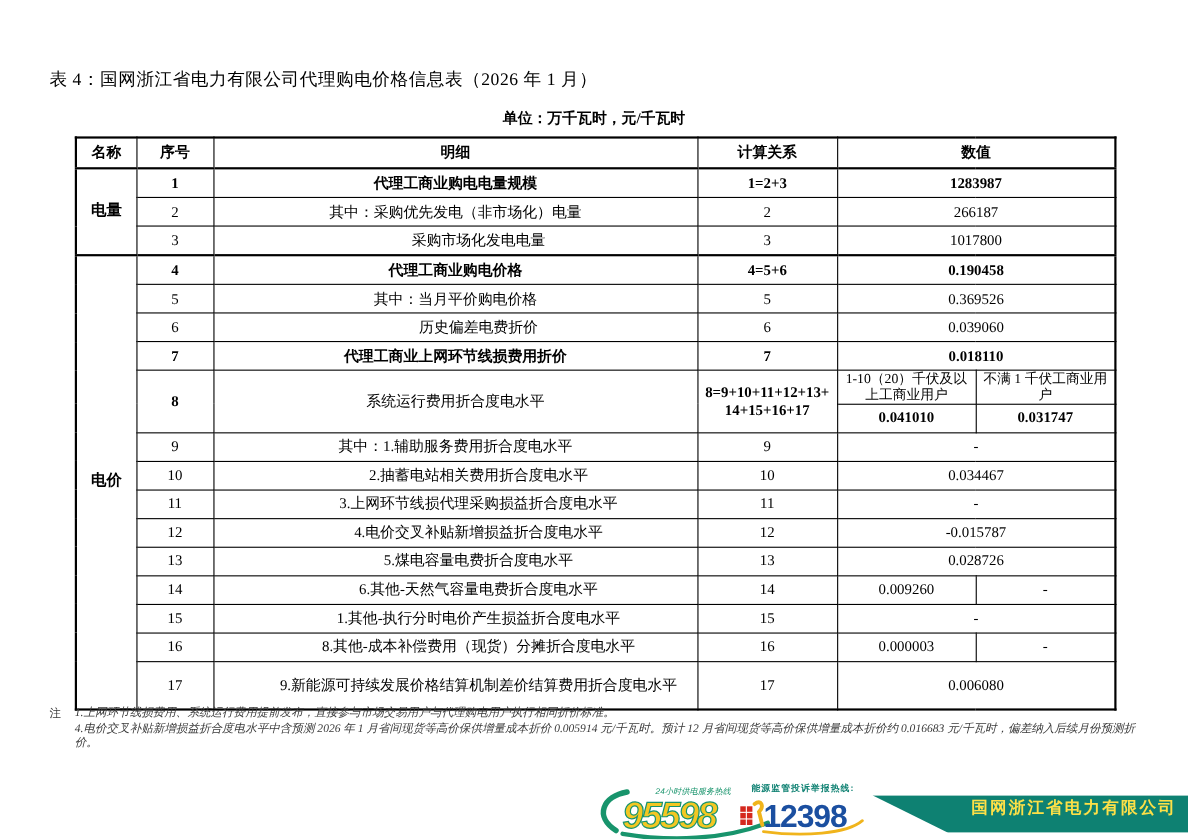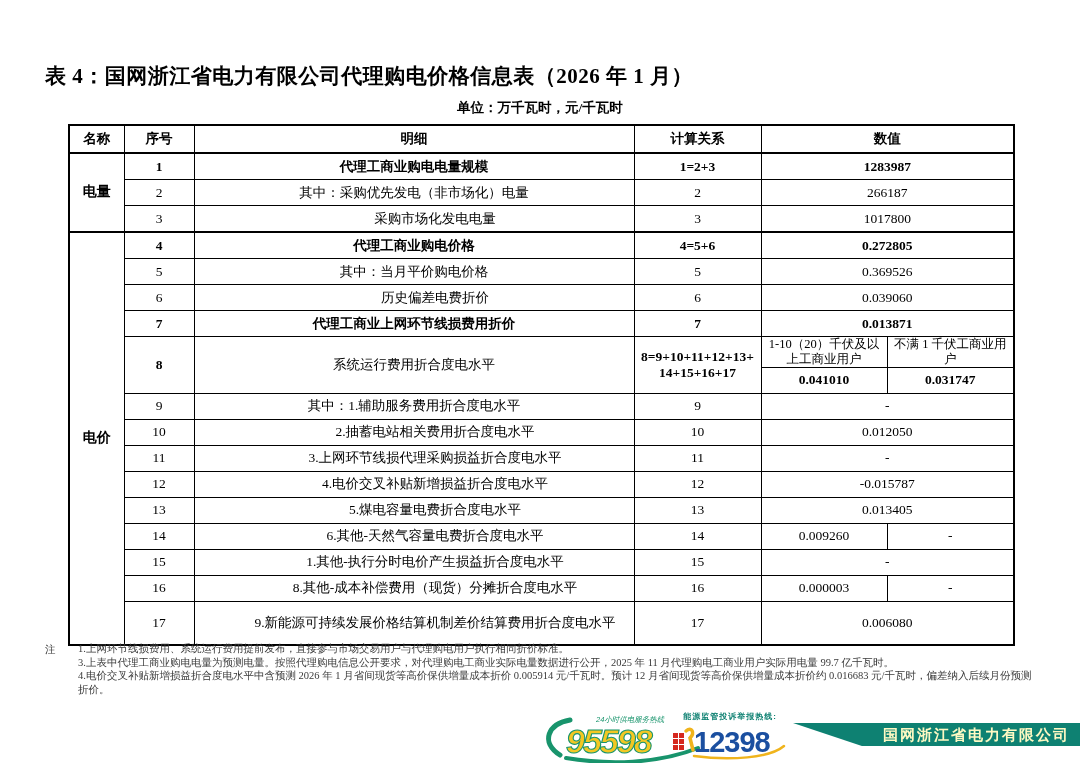--- a/index.html
+++ b/index.html
@@ -1,21 +1,21 @@
 <!DOCTYPE html>
 <html><head>
 <meta charset="utf-8">
 <style>
   html,body{margin:0;padding:0;}
   body{
     width:1080px;height:764px;background:#ffffff;position:relative;
     font-family:"Liberation Serif","DejaVu Serif",serif;color:#000;
     overflow:hidden;
   }
-  .title{position:absolute;left:45px;top:62px;font-size:21px;font-weight:bold;letter-spacing:0.5px;text-align:right;}
+  .title{position:absolute;left:45px;top:62px;font-size:16px;font-weight:normal;letter-spacing:0.5px;text-align:right;}
   .unit{position:absolute;left:68px;top:99px;width:944px;text-align:center;font-size:13.5px;font-weight:bold;}
   table.price{
     position:absolute;left:68px;top:124px;width:945px;
     border-collapse:collapse;table-layout:fixed;font-size:13.5px;
     border:2px solid #000;
   }
   table.price td{
     border:1px solid #000;height:25px;padding:0 4px;
     text-align:center;vertical-align:middle;line-height:1.18;
     overflow:hidden;
@@ -27,27 +27,27 @@
   .ind{text-indent:42px;}
   tr.gsplit td{border-top-width:2px;}
   td.brk{word-break:break-all;font-weight:bold;padding:0 3px;}
   td.sub{font-weight:normal;font-size:12.5px;height:40px;line-height:1.3;padding:0 3px;}
   td.subval{height:26px;font-weight:bold;}
   tr.tall td{height:42px;}
   td.det17{padding-right:70px;}
 
   .notes{position:absolute;left:45px;top:642px;width:995px;font-size:10.5px;color:#3a3a3a;line-height:13.5px;}
   .notes .nlabel{position:absolute;left:0;top:1px;}
-  .notes .nlines{margin-left:33px;}
+  .notes .nlines{margin-left:23px;font-style:italic;}
 
   .f95598{position:absolute;left:536px;top:711px;}
   .f12398{position:absolute;left:668px;top:706px;}
   .ribbon{position:absolute;left:793px;top:723px;width:287px;font-family:"Liberation Sans","DejaVu Sans",sans-serif;}
   .ribbon-band{
-    height:23px;background:#0e8172;color:#fef9c3;font-weight:bold;font-size:15px;
+    height:34px;background:#0e8172;color:#fde047;font-weight:bold;font-size:15px;
     letter-spacing:2px;text-align:right;line-height:23px;padding-right:10px;box-sizing:border-box;
     clip-path:polygon(0 0,100% 0,100% 100%,24% 100%);
   }
   .ribbon-en{color:#0e8172;font-weight:bold;font-size:9px;text-align:right;margin-top:18px;letter-spacing:0.2px;padding-right:4px;}
 </style>
 </head>
 <body>
 
 <div class="title">表 4：国网浙江省电力有限公司代理购电价格信息表（2026 年 1 月）</div>
 <div class="unit">单位：万千瓦时，元/千瓦时</div>
@@ -88,39 +88,39 @@
     <td class="det ind">采购市场化发电电量</td>
     <td>3</td>
     <td colspan="2">1017800</td>
   </tr>
 
   <tr class="gsplit">
     <td rowspan="15" class="grp">电价</td>
     <td class="b">4</td>
     <td class="det b">代理工商业购电价格</td>
     <td class="b">4=5+6</td>
-    <td colspan="2" class="b">0.272805</td>
+    <td colspan="2" class="b">0.190458</td>
   </tr>
   <tr>
     <td>5</td>
     <td class="det">其中：当月平价购电价格</td>
     <td>5</td>
     <td colspan="2">0.369526</td>
   </tr>
   <tr>
     <td>6</td>
     <td class="det ind">历史偏差电费折价</td>
     <td>6</td>
     <td colspan="2">0.039060</td>
   </tr>
   <tr>
     <td class="b">7</td>
     <td class="det b">代理工商业上网环节线损费用折价</td>
     <td class="b">7</td>
-    <td colspan="2" class="b">0.013871</td>
+    <td colspan="2" class="b">0.018110</td>
   </tr>
 
   <tr>
     <td rowspan="2" class="b">8</td>
     <td rowspan="2" class="det">系统运行费用折合度电水平</td>
     <td rowspan="2" class="brk">8=9+10+11+12+13+14+15+16+17</td>
     <td class="sub">1-10（20）千伏及以上工商业用户</td>
     <td class="sub">不满 1 千伏工商业用户</td>
   </tr>
   <tr>
@@ -131,39 +131,39 @@
   <tr>
     <td>9</td>
     <td class="det">其中：1.辅助服务费用折合度电水平</td>
     <td>9</td>
     <td colspan="2">-</td>
   </tr>
   <tr>
     <td>10</td>
     <td class="det ind">2.抽蓄电站相关费用折合度电水平</td>
     <td>10</td>
-    <td colspan="2">0.012050</td>
+    <td colspan="2">0.034467</td>
   </tr>
   <tr>
     <td>11</td>
     <td class="det ind">3.上网环节线损代理采购损益折合度电水平</td>
     <td>11</td>
     <td colspan="2">-</td>
   </tr>
   <tr>
     <td>12</td>
     <td class="det ind">4.电价交叉补贴新增损益折合度电水平</td>
     <td>12</td>
     <td colspan="2">-0.015787</td>
   </tr>
   <tr>
     <td>13</td>
     <td class="det ind">5.煤电容量电费折合度电水平</td>
     <td>13</td>
-    <td colspan="2">0.013405</td>
+    <td colspan="2">0.028726</td>
   </tr>
   <tr>
     <td>14</td>
     <td class="det ind">6.其他-天然气容量电费折合度电水平</td>
     <td>14</td>
     <td>0.009260</td>
     <td>-</td>
   </tr>
   <tr>
     <td>15</td>
@@ -184,21 +184,20 @@
     <td>17</td>
     <td colspan="2">0.006080</td>
   </tr>
   </tbody>
 </table>
 
 <div class="notes">
   <span class="nlabel">注</span>
   <div class="nlines">
     <div>1.上网环节线损费用、系统运行费用提前发布，直接参与市场交易用户与代理购电用户执行相同折价标准。</div>
-    <div>3.上表中代理工商业购电电量为预测电量。按照代理购电信息公开要求，对代理购电工商业实际电量数据进行公开，2025 年 11 月代理购电工商业用户实际用电量 99.7 亿千瓦时。</div>
     <div>4.电价交叉补贴新增损益折合度电水平中含预测 2026 年 1 月省间现货等高价保供增量成本折价 0.005914 元/千瓦时。预计 12 月省间现货等高价保供增量成本折价约 0.016683 元/千瓦时，偏差纳入后续月份预测折价。</div>
   </div>
 </div>
 
 <div class="f95598">
   <svg width="178" height="52" viewBox="0 0 178 52">
     <path d="M34 9 C 12 13 4 31 24 44" fill="none" stroke="#18946c" stroke-width="5" stroke-linecap="round"></path>
     <path d="M30 47 C 72 54 122 53 162 37" fill="none" stroke="#18946c" stroke-width="4" stroke-linecap="round"></path>
     <text x="60" y="11" font-size="7.5" font-style="italic" fill="#18946c" font-family="Liberation Sans, sans-serif">24小时供电服务热线</text>
     <text x="30" y="42" font-size="34" font-weight="bold" font-style="italic" fill="#f3c723" stroke="#18946c" stroke-width="1.1" letter-spacing="-2" font-family="Liberation Sans, sans-serif">95598</text>

